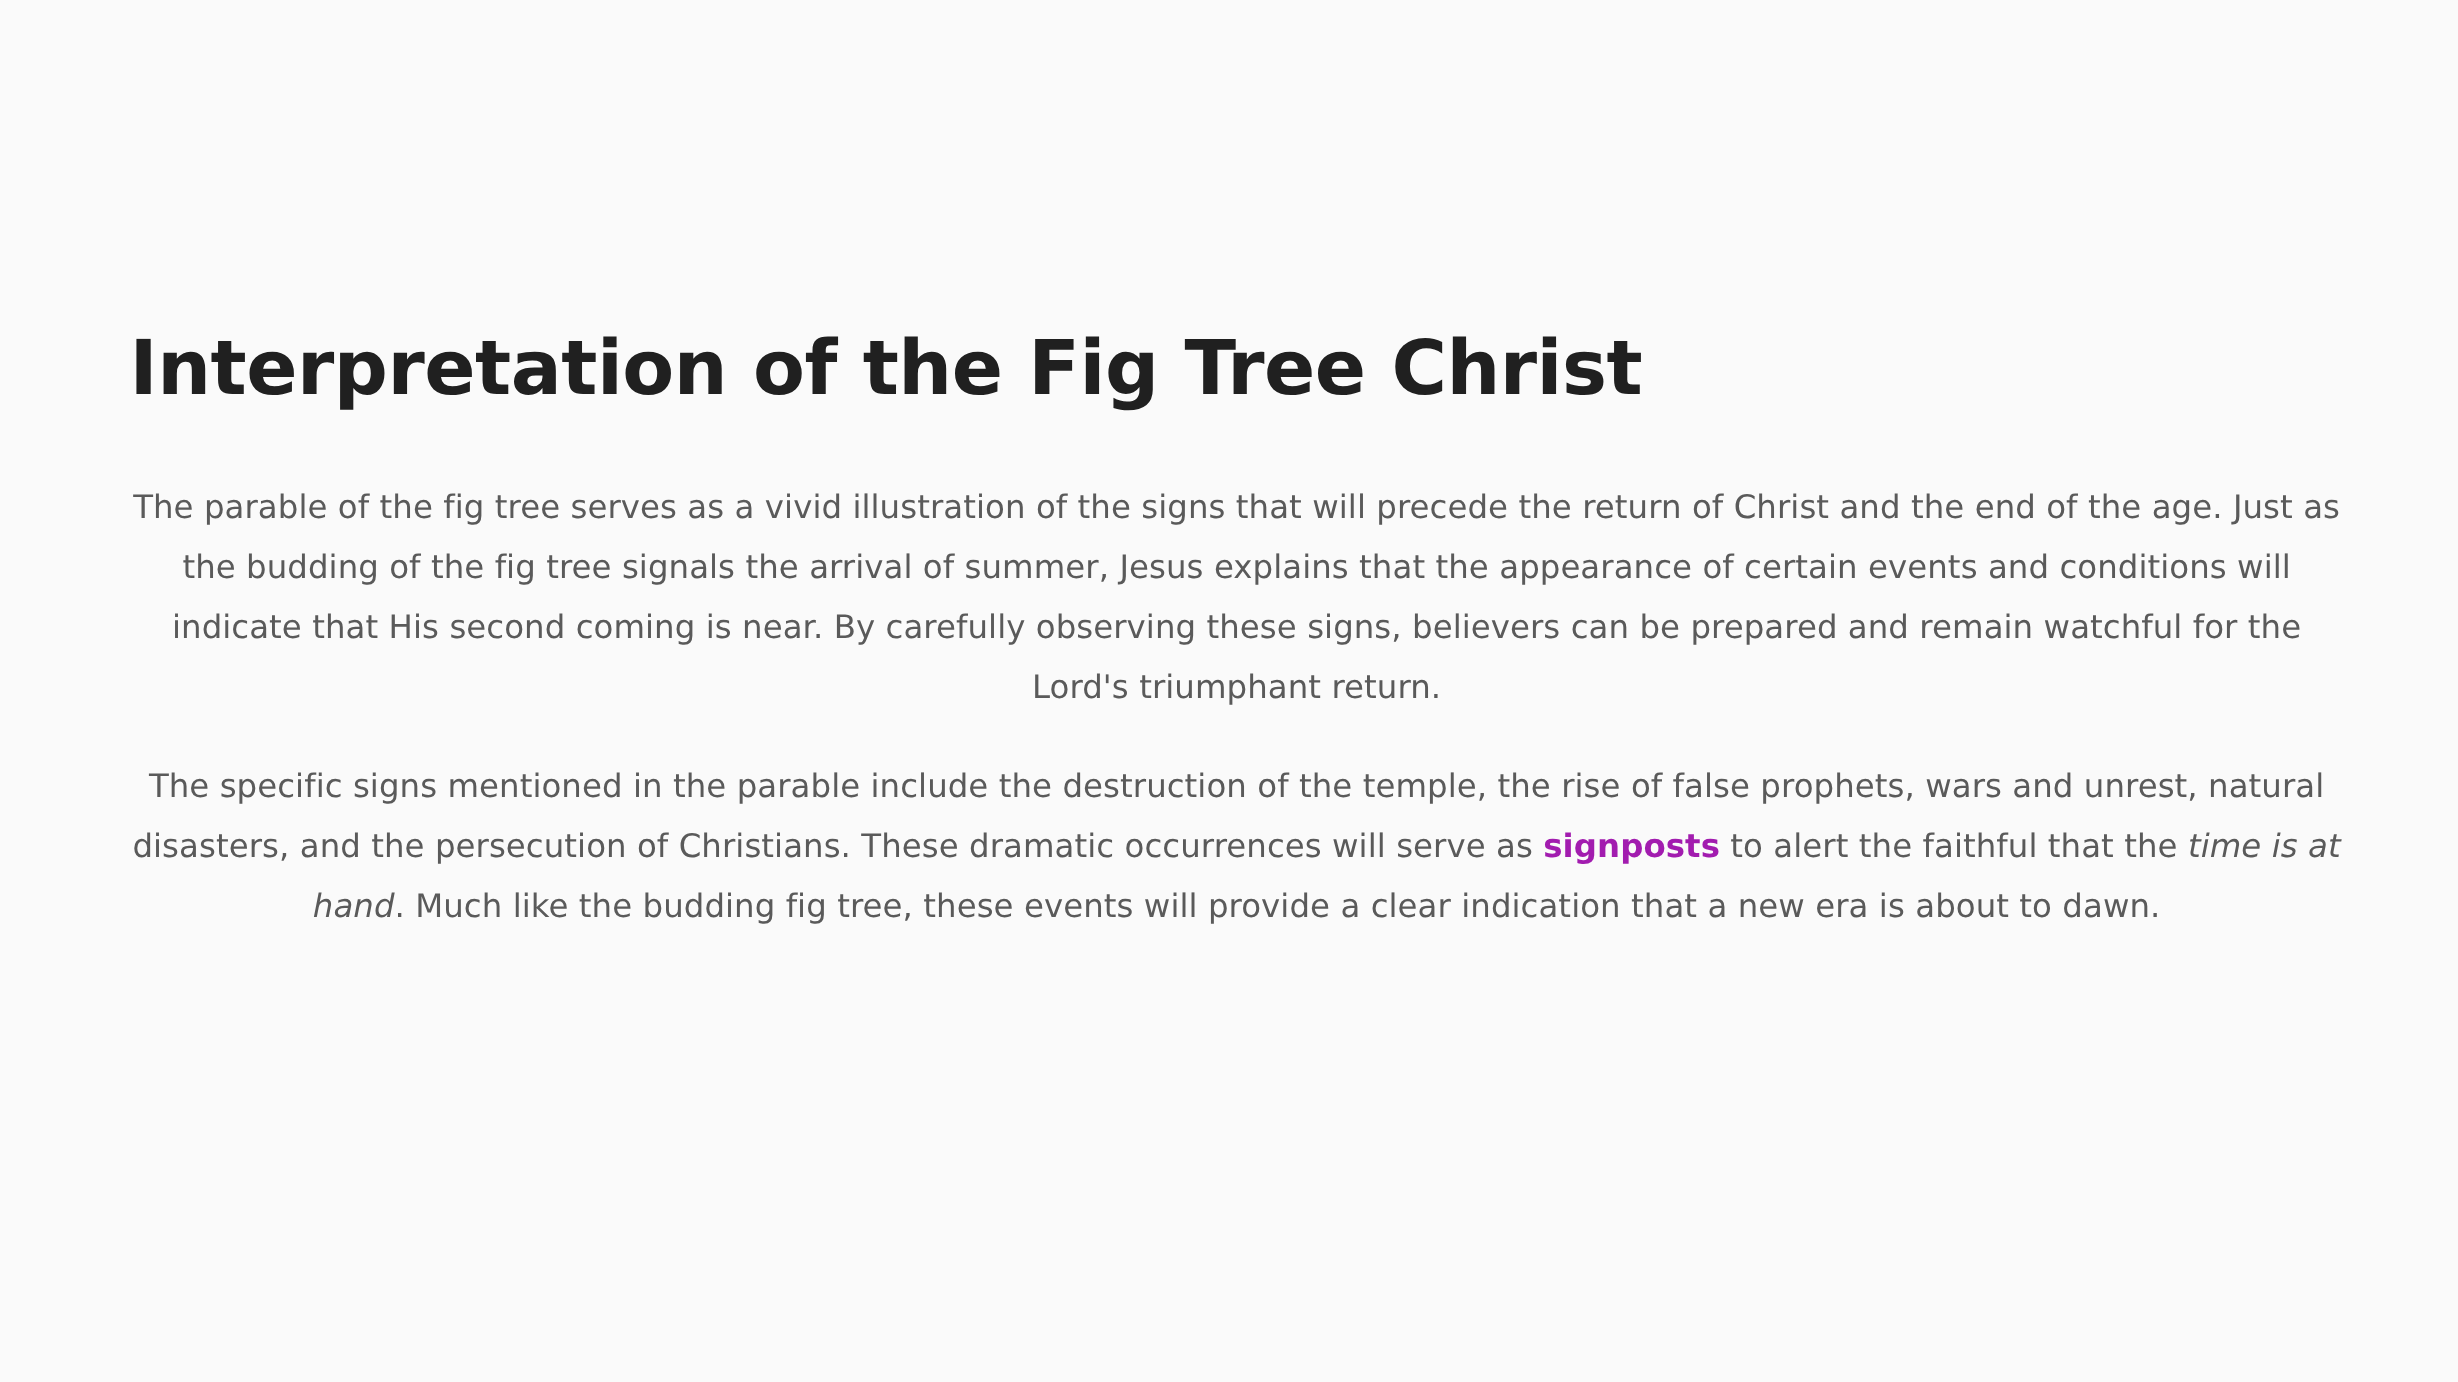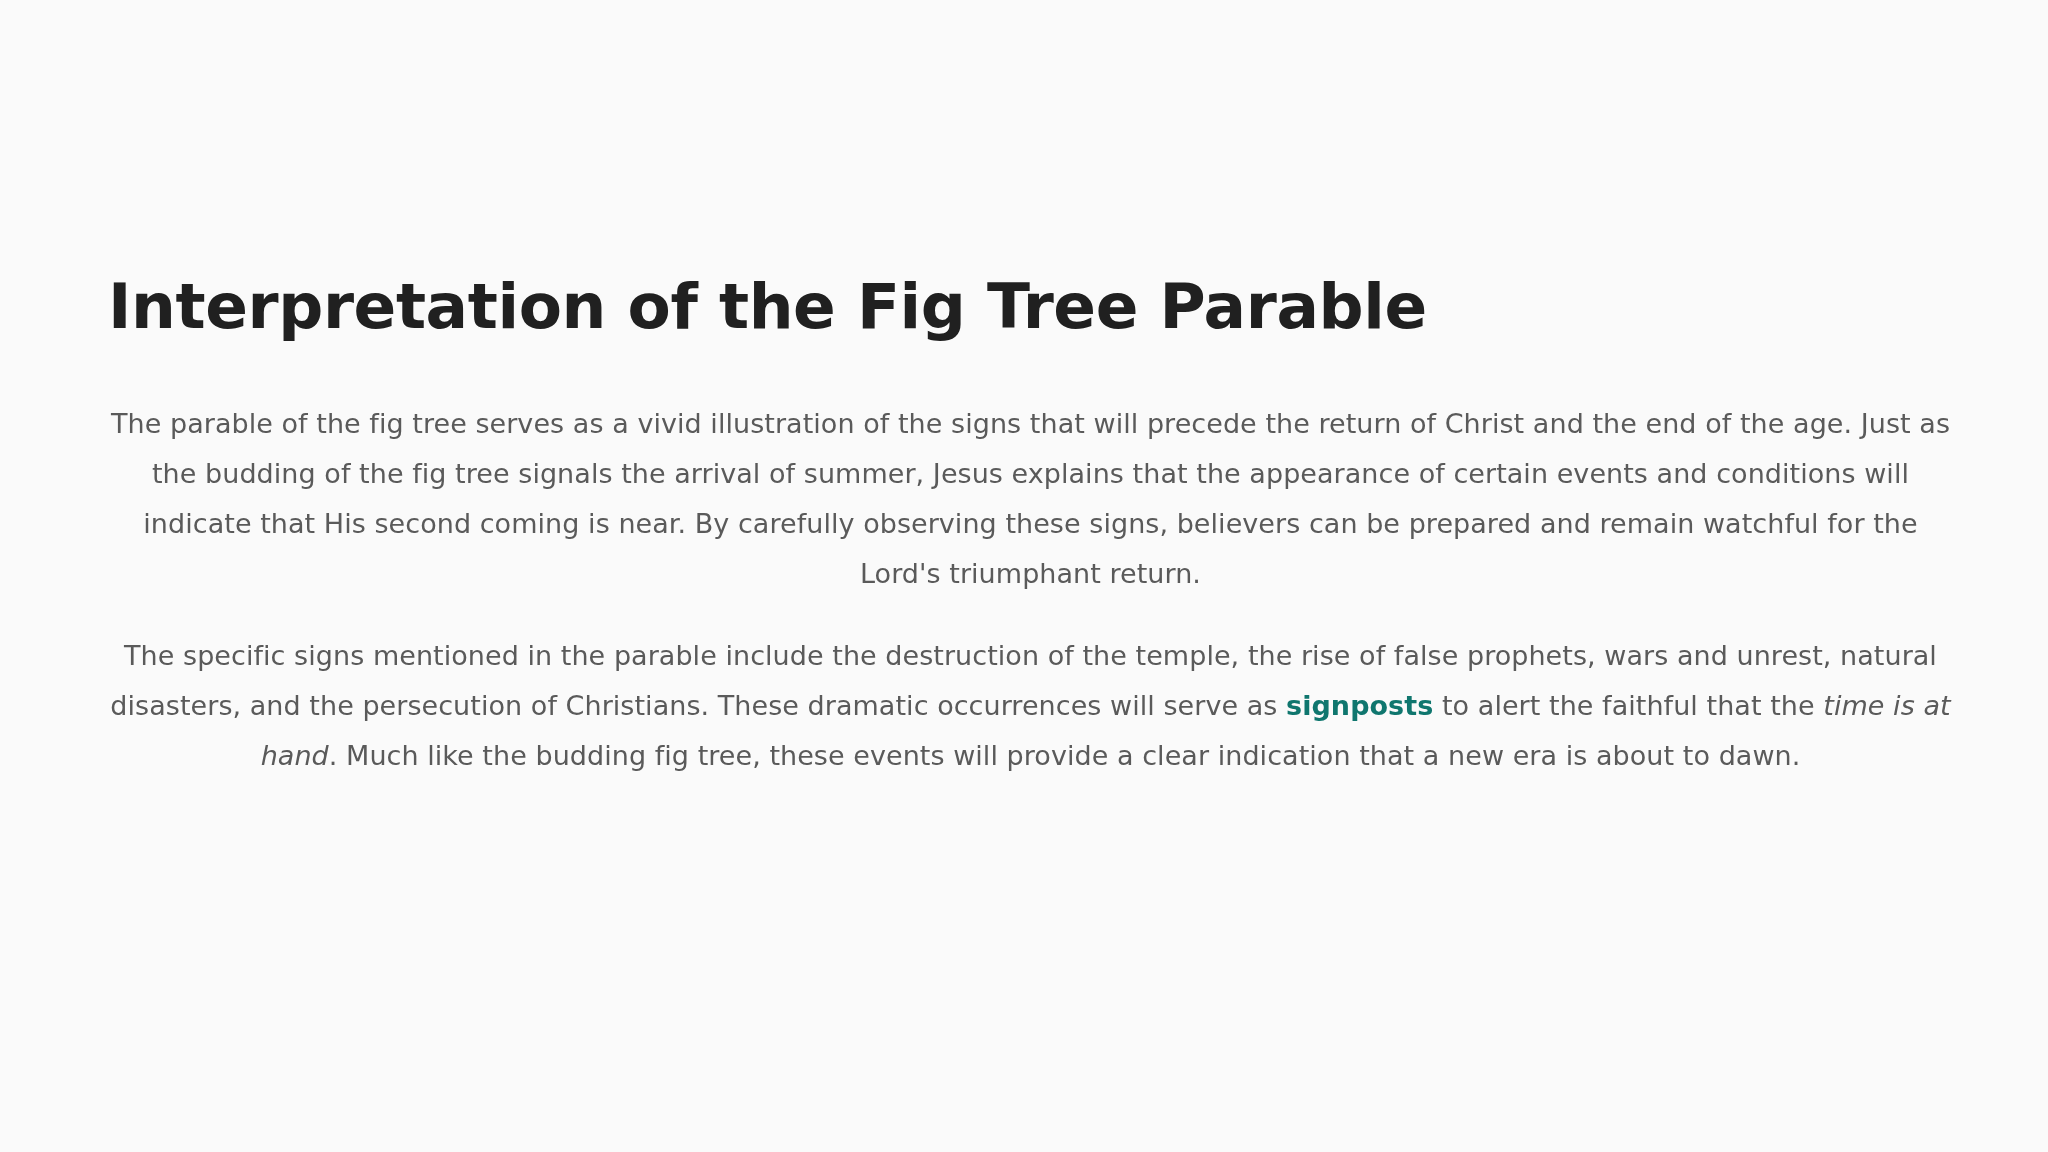--- a/index.html
+++ b/index.html
@@ -57,35 +57,35 @@
     letter-spacing: 0.05px;
     text-align: center;
   }
 
   .paragraph:last-child {
     margin-bottom: 0;
   }
 
   .emphasis-strong {
     font-weight: 700;
-    color: #0f766e;
+    color: #a21caf;
   }
 
   .emphasis-italic {
     font-style: italic;
     color: #5a5a5a;
   }
 </style>
 </head>
 <body>
 
 <div class="page">
   <div class="content">
 
-    <h1 class="page-title">Interpretation of the Fig Tree Parable</h1>
+    <h1 class="page-title">Interpretation of the Fig Tree Christ</h1>
 
     <div class="article-body">
       <p class="paragraph">The parable of the fig tree serves as a vivid illustration of the signs that will precede the return of Christ and the end of the age. Just as the budding of the fig tree signals the arrival of summer, Jesus explains that the appearance of certain events and conditions will indicate that His second coming is near. By carefully observing these signs, believers can be prepared and remain watchful for the Lord's triumphant return.</p>
       <p class="paragraph">The specific signs mentioned in the parable include the destruction of the temple, the rise of false prophets, wars and unrest, natural disasters, and the persecution of Christians. These dramatic occurrences will serve as <strong class="emphasis-strong">signposts</strong> to alert the faithful that the <em class="emphasis-italic">time is at hand</em>. Much like the budding fig tree, these events will provide a clear indication that a new era is about to dawn.</p>
     </div>
 
   </div>
 </div>
 
 </body></html>

